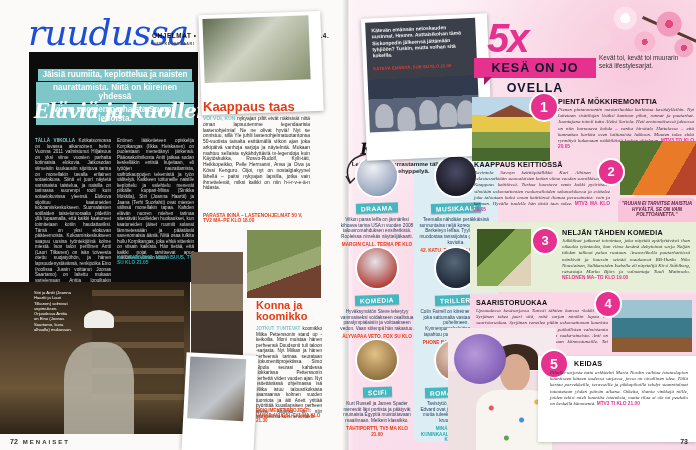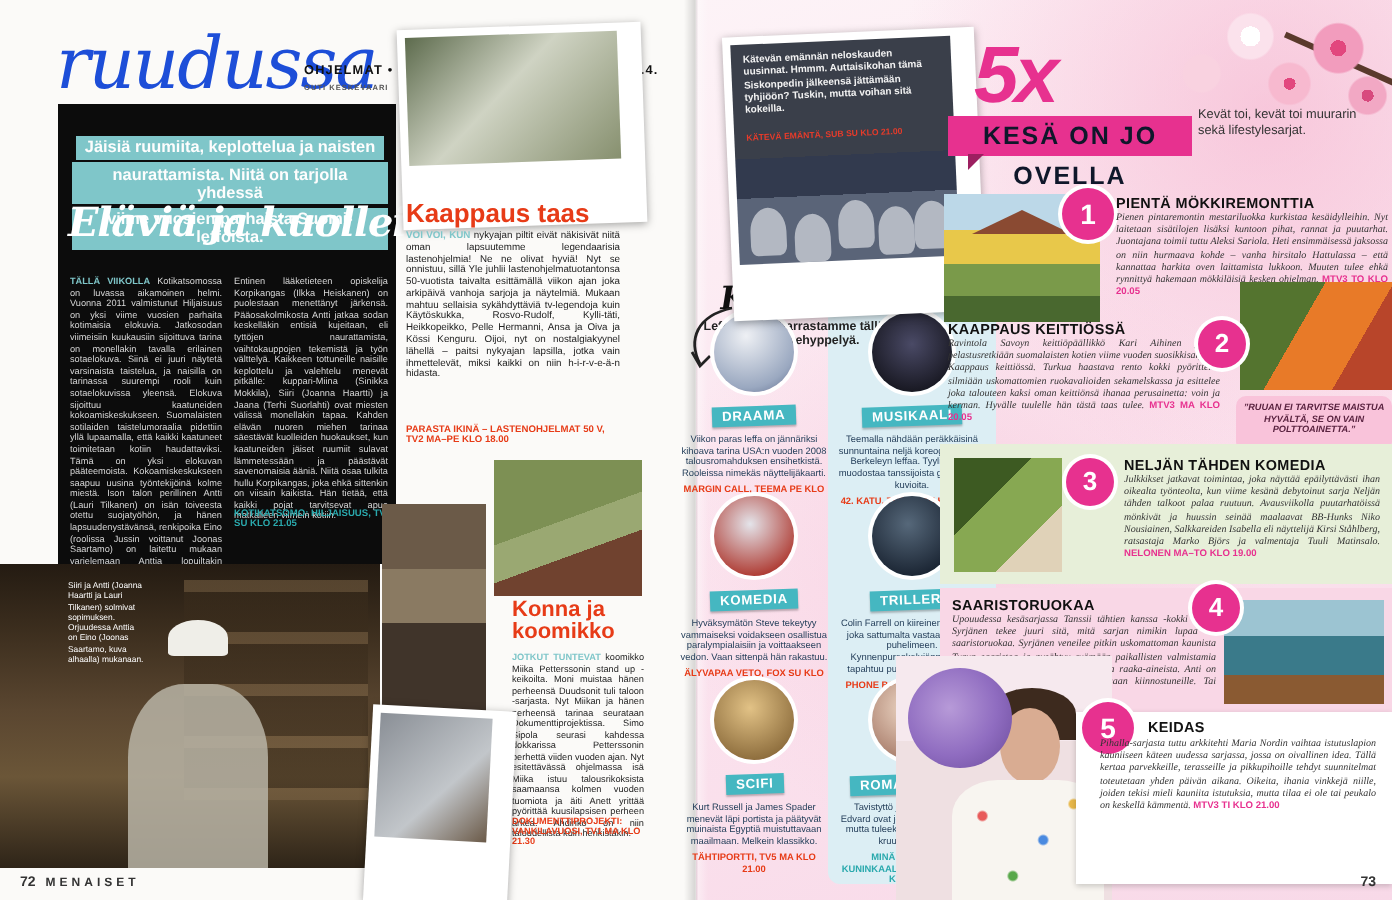--- a/index.html
+++ b/index.html
@@ -144,21 +144,21 @@
   <div id="blossoms" class="abs"></div>
   <div id="fold" class="abs"></div>
 
   <div id="logo" class="abs">ruudussa</div>
   <div id="tagline" class="abs">OHJELMAT • SUOSITUKSET • VALINNAT 10.–15.4.</div>
   <div id="byline" class="abs">OUTI KESKEVAARI</div>
 
   <div id="blackbox" class="abs"></div>
   <div id="kicker" class="abs">
     <span>Jäisiä ruumiita, keplottelua ja naisten</span><br>
-    <span>naurattamista. Niitä on tarjolla yhdessä</span><br>
+    <span>naurattamista. Niitä on kiireinen yhdessä</span><br>
     <span>viime vuosien parhaista Suomi-leffoista.</span>
   </div>
   <div id="headline" class="abs">Eläviä ja kuolleita</div>
   <div id="fcol1" class="abs tiny">
     <span class="leadin">TÄLLÄ VIIKOLLA</span>
     <span>Kotikatsomossa on luvassa aikamoinen helmi. Vuonna 2011 valmistunut Hiljaisuus on yksi viime vuosien parhaita kotimaisia elokuvia. Jatkosodan viimeisiin kuukausiin sijoittuva tarina on monellakin tavalla erilainen sotaelokuva. Siinä ei juuri näytetä varsinaista taistelua, ja naisilla on tarinassa suurempi rooli kuin sotaelokuvissa yleensä. Elokuva sijoittuu kaatuneiden kokoamiskeskukseen. Suomalaisten sotilaiden taistelumoraalia pidettiin yllä lupaamalla, että kaikki kaatuneet toimitetaan kotiin haudattaviksi. Tämä on yksi elokuvan pääteemoista. Kokoamiskeskukseen saapuu uusina työntekijöinä kolme miestä. Ison talon perillinen Antti (Lauri Tilkanen) on isän toiveesta otettu suojatyöhön, ja hänen lapsuudenystävänsä, renkipoika Eino (roolissa Jussin voittanut Joonas Saartamo) on laitettu mukaan varjelemaan Anttia lopuiltakin vaaroilta.</span>
   </div>
   <div id="fcol2" class="abs tiny">Entinen lääketieteen opiskelija Korpikangas (Ilkka Heiskanen) on puolestaan menettänyt järkensä. Pääosakolmikosta Antti jatkaa sodan keskelläkin entisiä kujeitaan, eli tyttöjen naurattamista, vaihtokauppojen tekemistä ja työn välttelyä. Kaikkeen tottuneille naisille keplottelu ja valehtelu menevät pitkälle: kuppari-Miina (Sinikka Mokkila), Siiri (Joanna Haartti) ja Jaana (Terhi Suorlahti) ovat miesten välissä monellakin tapaa. Kahden elävän nuoren miehen tarinaa säestävät kuolleiden huokaukset, kun kaatuneiden jäiset ruumiit sulavat lämmetessään ja päästävät savenomaisia ääniä. Niitä osaa tulkita hullu Korpikangas, joka ehkä sittenkin on viisain kaikista. Hän tietää, että kaikki pojat tarvitsevat apua matkalleen viimein kotiin.</div>
   <div id="flisting" class="abs teal">KOTIKATSOMO: HILJAISUUS, TV1 SU KLO 21.05</div>
 

